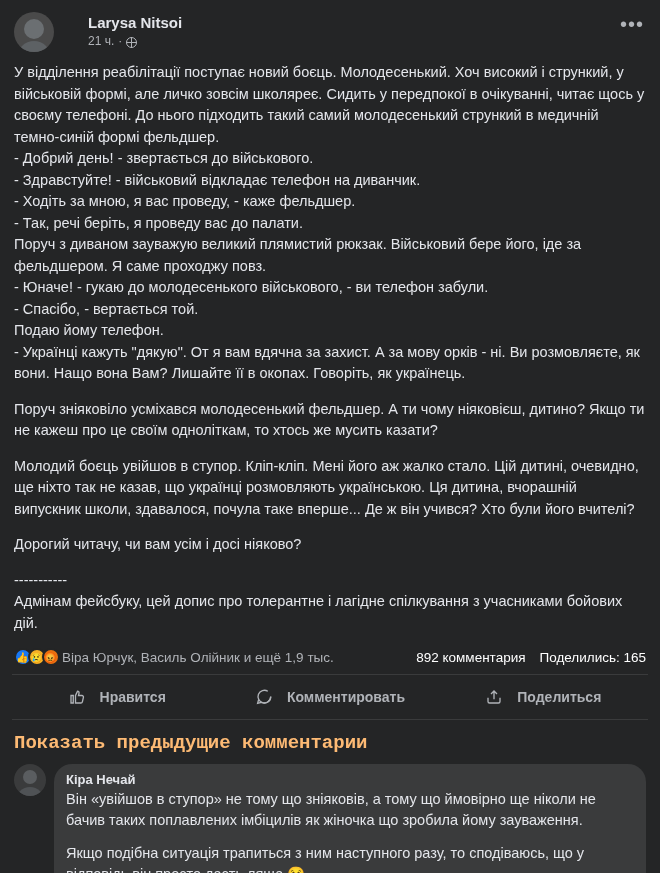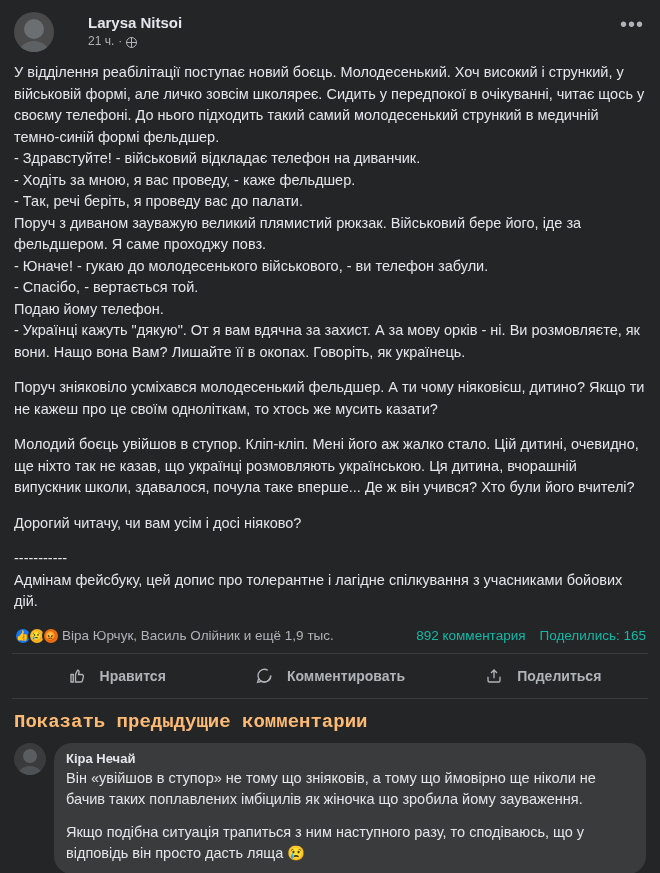--- a/index.html
+++ b/index.html
@@ -123,21 +123,21 @@
   .react.care { background: #f7b125; }
   .react.angry { background: #e9710f; }
   .reaction-names {
     color: #b0b3b8;
     font-size: 13.5px;
     white-space: nowrap;
     overflow: hidden;
     text-overflow: ellipsis;
   }
   .counts { display: flex; gap: 14px; white-space: nowrap; }
-  .counts span { color: #14b8a6; font-size: 13.5px; cursor: pointer; }
+  .counts span { color: #ffffff; font-size: 13.5px; cursor: pointer; }
   .divider { height: 1px; background: #3a3b3c; margin: 0 12px; }
   .action-row {
     display: flex;
     padding: 4px 10px;
   }
   .action-btn {
     flex: 1;
     display: flex;
     align-items: center;
     justify-content: center;
@@ -220,20 +220,21 @@
         <span>21 ч.</span>
         <span>·</span>
         <span class="globe-icon"></span>
       </div>
     </div>
     <div class="dots">•••</div>
   </div>
 
   <div class="post-body">
     <p>У відділення реабілітації поступає новий боєць. Молодесенький. Хоч високий і стрункий, у військовій формі, але личко зовсім школяреє. Сидить у передпокої в очікуванні, читає щось у своєму телефоні. До нього підходить такий самий молодесенький стрункий в медичній темно-синій формі фельдшер.</p>
+    <p>- Добрий день! - звертається до військового.</p>
     <p>- Здравстуйте! - військовий відкладає телефон на диванчик.</p>
     <p>- Ходіть за мною, я вас проведу, - каже фельдшер.</p>
     <p>- Так, речі беріть, я проведу вас до палати.</p>
     <p>Поруч з диваном зауважую великий плямистий рюкзак. Військовий бере його, іде за фельдшером. Я саме проходжу повз.</p>
     <p>- Юначе! - гукаю до молодесенького військового, - ви телефон забули.</p>
     <p>- Спасібо, - вертається той.</p>
     <p>Подаю йому телефон.</p>
     <p>- Українці кажуть "дякую". От я вам вдячна за захист. А за мову орків - ні. Ви розмовляєте, як вони. Нащо вона Вам? Лишайте її в окопах. Говоріть, як українець.</p>
     <p class="gap">Поруч зніяковіло усміхався молодесенький фельдшер. А ти чому ніяковієш, дитино? Якщо ти не кажеш про це своїм одноліткам, то хтось же мусить казати?</p>
     <p class="gap">Молодий боєць увійшов в ступор. Кліп-кліп. Мені його аж жалко стало. Цій дитині, очевидно, ще ніхто так не казав, що українці розмовляють українською. Ця дитина, вчорашній випускник школи, здавалося, почула таке вперше... Де ж він учився? Хто були його вчителі?</p>

